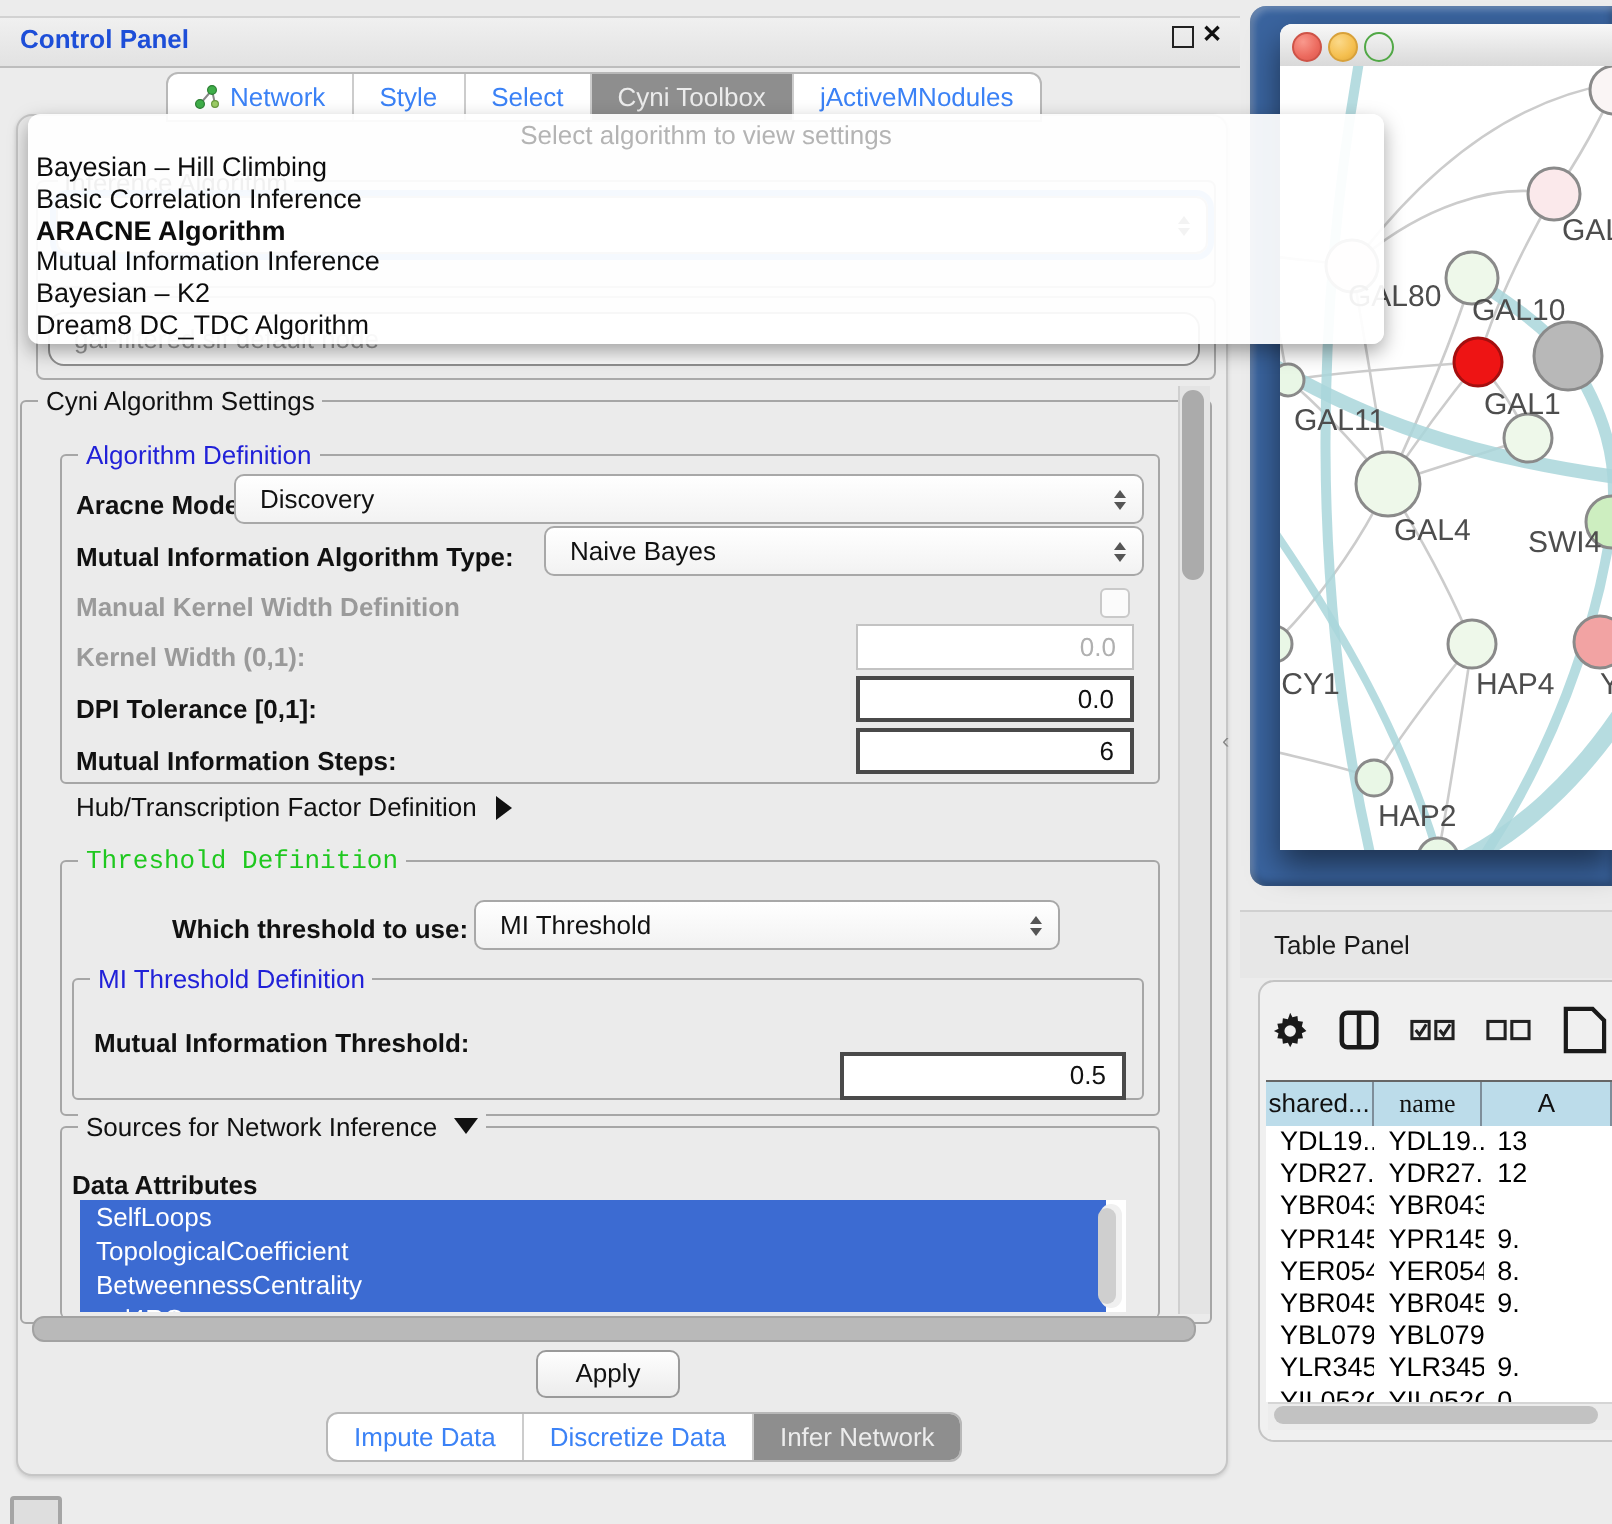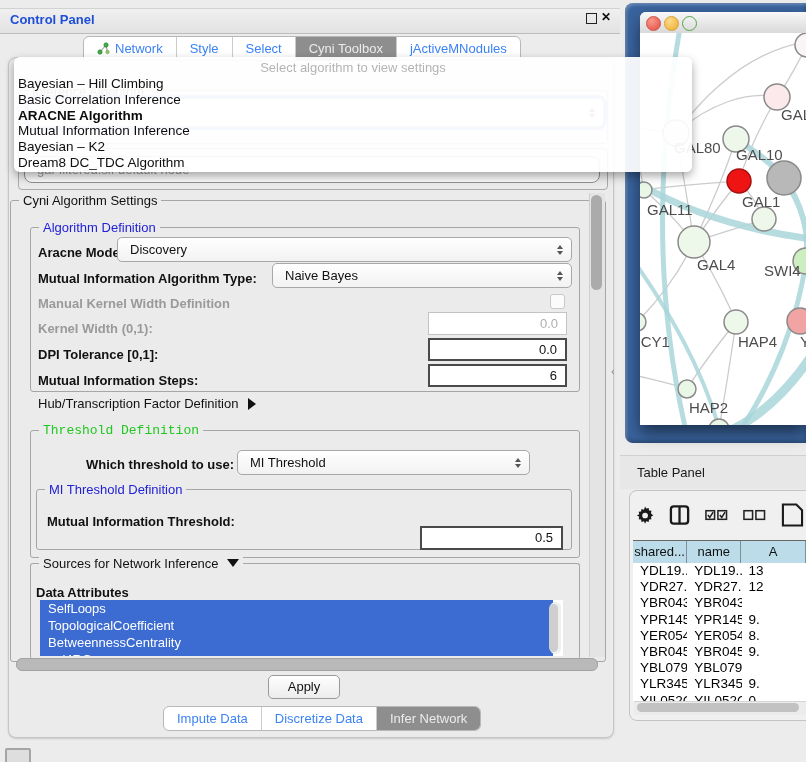--- a/index.html
+++ b/index.html
@@ -328,21 +328,21 @@
   <svg width="24" height="13" viewBox="0 0 24 13">
       <rect x="1" y="1.5" width="9" height="9" fill="none" stroke="#222" stroke-width="1.6"></rect>
       <rect x="13.5" y="1.5" width="9" height="9" fill="none" stroke="#222" stroke-width="1.6"></rect>
     </svg>
   <svg width="26" height="26" viewBox="0 0 26 26">
       <path d="M2 2h14l6 6v16H2z" fill="none" stroke="#1a1a1a" stroke-width="2.2"></path>
     </svg>
 </div>
 <div class="abs thead">
     <div class="th" style="width: 77px;">shared...</div>
-    <div class="th" style="width: 77px;">name</div>
+    <div class="th" style="width: 77px; font-family: Liberation Serif, serif;">name</div>
     <div class="th" style="width: 92px;">A</div>
   </div>
 <div class="abs tbody">
     <div class="trow">
       <div class="td" style="width: 77px;">YDL19...</div>
       <div class="td" style="width: 77px;">YDL19...</div>
       <div class="td" style="width: 92px;">13</div>
     </div>
     <div class="trow">
       <div class="td" style="width: 77px;">YDR27...</div>

